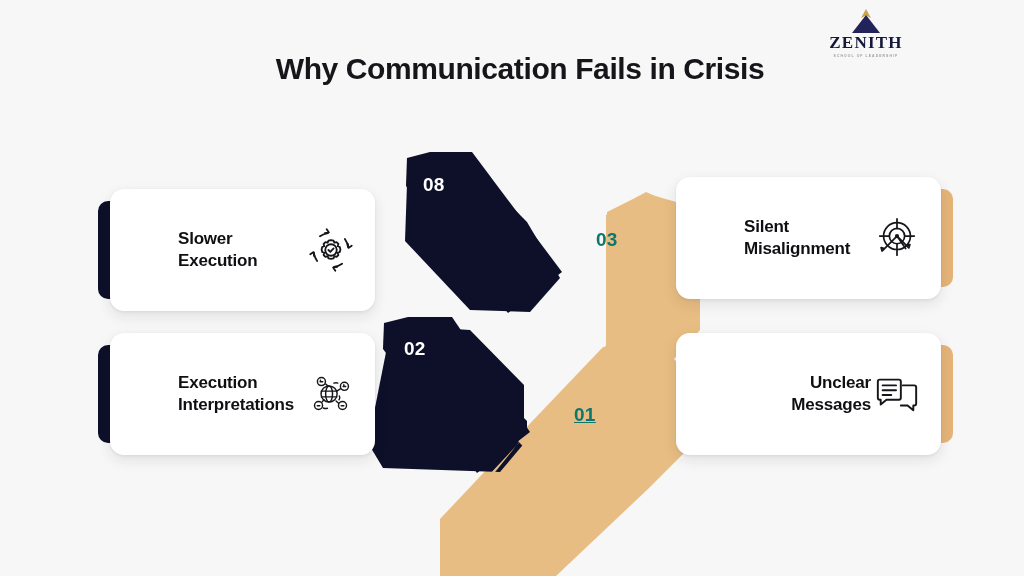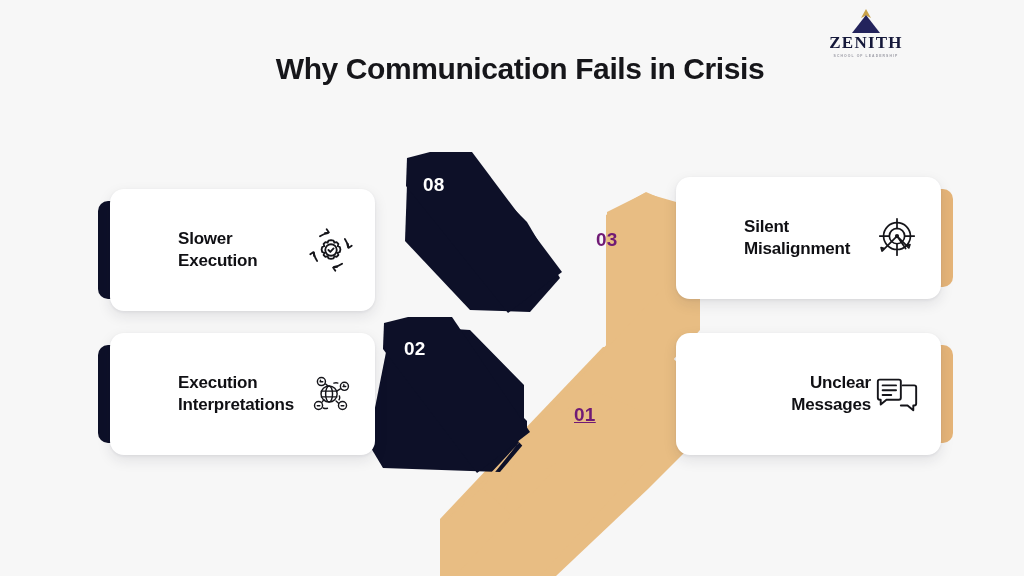--- a/index.html
+++ b/index.html
@@ -57,21 +57,21 @@
   #card-different     { left:110px; top:333px; }
   #card-silent        { left:676px; top:177px; }
   #card-unclear       { left:676px; top:333px;text-align:right; }
 
   
   .num {
     position:absolute; font-size:19px; font-weight:800; letter-spacing:0.3px;
     z-index:3; pointer-events:none;
   }
   .num.light { color:#ffffff; }
-  .num.dark  { color:#701a75; }
+  .num.dark  { color:#0f766e; }
   #num-04 { left:423px; top:174px; }
   #num-03 { left:596px; top:229px; }
   #num-02 { left:404px; top:338px; }
   #num-01 { left:574px; top:404px;text-decoration:underline; }
 </style>
 </head>
 <body>
 
 <div id="stage">
 

